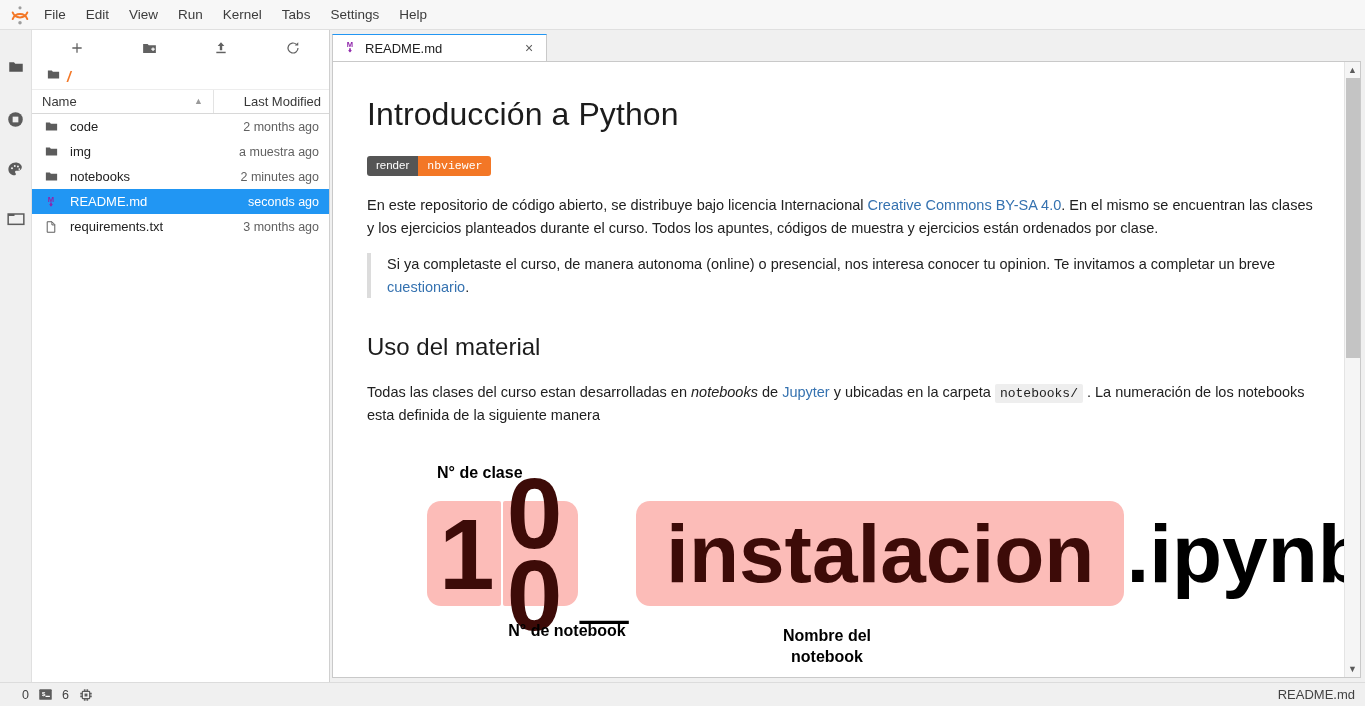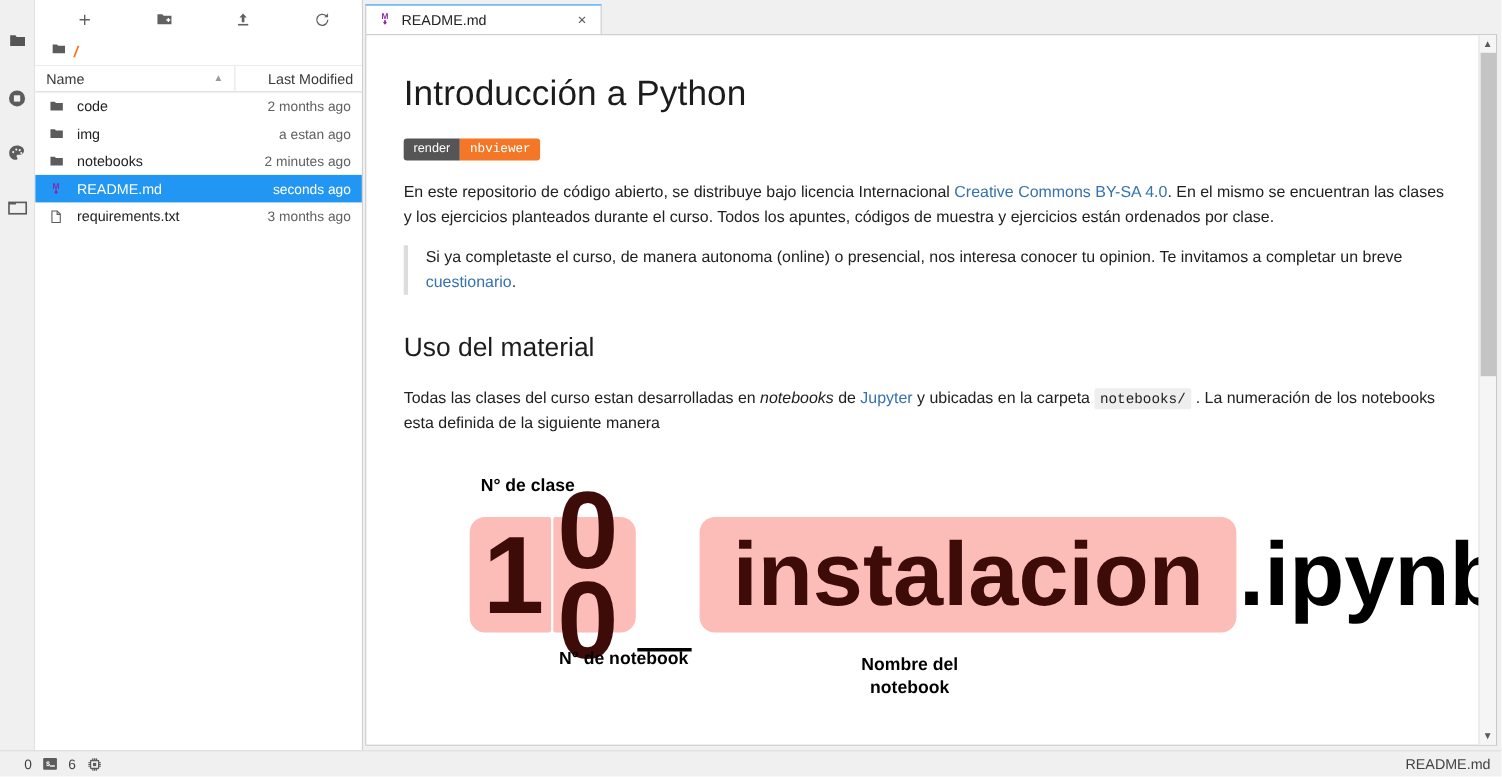--- a/index.html
+++ b/index.html
@@ -380,20 +380,38 @@
   .sb-left { display: flex; align-items: center; gap: 9px; padding-left: 12px; }
   .sb-right { margin-left: auto; color: #424242; font-size: 13px; }
   .sb-num { color: #424242; font-size: 12.5px; }
   .sb-icon { display: flex; align-items: center; cursor: pointer; }
 </style>
 </head>
 <body>
 
 <div id="app">
 
+  <div class="menubar">
+    <div class="jp-logo">
+      <svg width="22" height="22" viewBox="0 0 24 24">
+        <ellipse cx="12" cy="4.2" rx="1.7" ry="1.7" fill="#9e9e9e"></ellipse>
+        <path d="M4 9.2 A8.6 8.6 0 0 0 20 9.2" fill="none" stroke="#f37726" stroke-width="2.1" stroke-linecap="round"></path>
+        <path d="M4 16.4 A8.6 8.6 0 0 1 20 16.4" fill="none" stroke="#f37726" stroke-width="2.1" stroke-linecap="round"></path>
+        <ellipse cx="12" cy="20.4" rx="1.9" ry="1.9" fill="#9e9e9e"></ellipse>
+      </svg>
+    </div>
+    <div class="menu-item">File</div>
+    <div class="menu-item">Edit</div>
+    <div class="menu-item">View</div>
+    <div class="menu-item">Run</div>
+    <div class="menu-item">Kernel</div>
+    <div class="menu-item">Tabs</div>
+    <div class="menu-item">Settings</div>
+    <div class="menu-item">Help</div>
+  </div>
 
   <div class="main">
 
     <div class="activitybar">
       <div class="act-btn" style="margin-bottom:2px;">
         <span>
           <svg width="18" height="18" viewBox="0 0 24 24">
               <path fill="#555" d="M3 5.5h6.3l1.7 2H21v10.8H3z"></path>
             </svg>
         </span>
@@ -492,21 +510,21 @@
           <span class="rmod">2 months ago</span>
         </div>
 
         <div class="fb-row">
           <span class="ricon">
             <svg width="15" height="15" viewBox="0 0 24 24">
                 <path fill="#5c5c5c" d="M3 5.5h6.3l1.7 2H21v10.8H3z"></path>
               </svg>
           </span>
           <span class="rname">img</span>
-          <span class="rmod">a estan ago</span>
+          <span class="rmod">a muestra ago</span>
         </div>
 
         <div class="fb-row">
           <span class="ricon">
             <svg width="15" height="15" viewBox="0 0 24 24">
                 <path fill="#5c5c5c" d="M3 5.5h6.3l1.7 2H21v10.8H3z"></path>
               </svg>
           </span>
           <span class="rname">notebooks</span>
           <span class="rmod">2 minutes ago</span>

